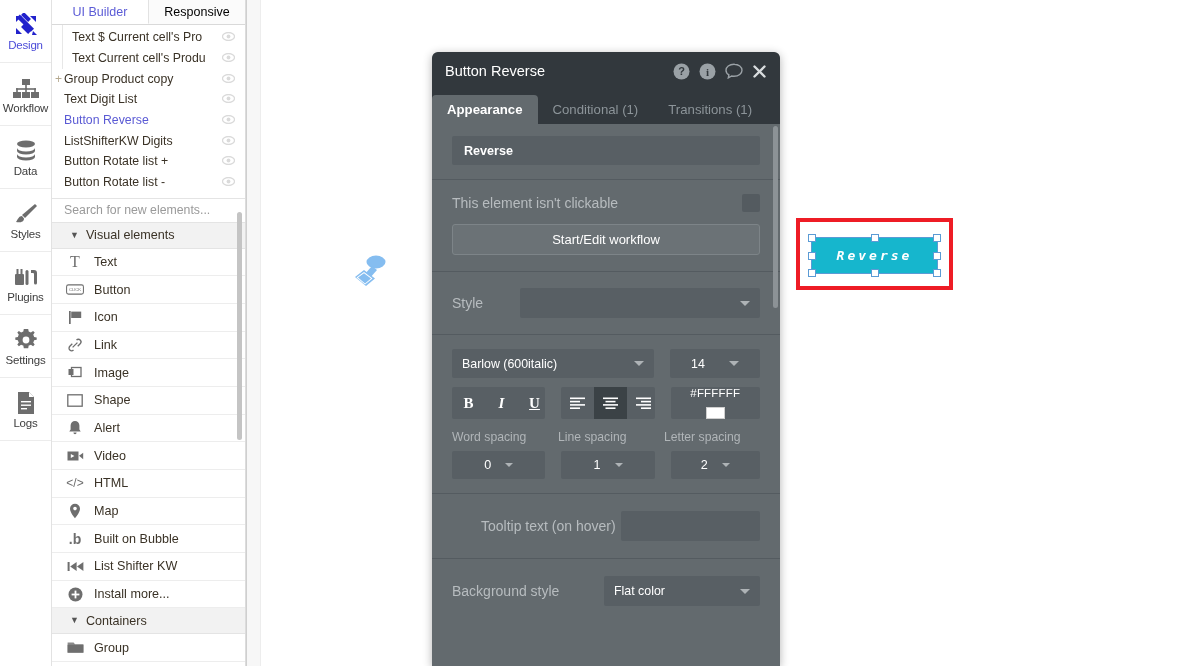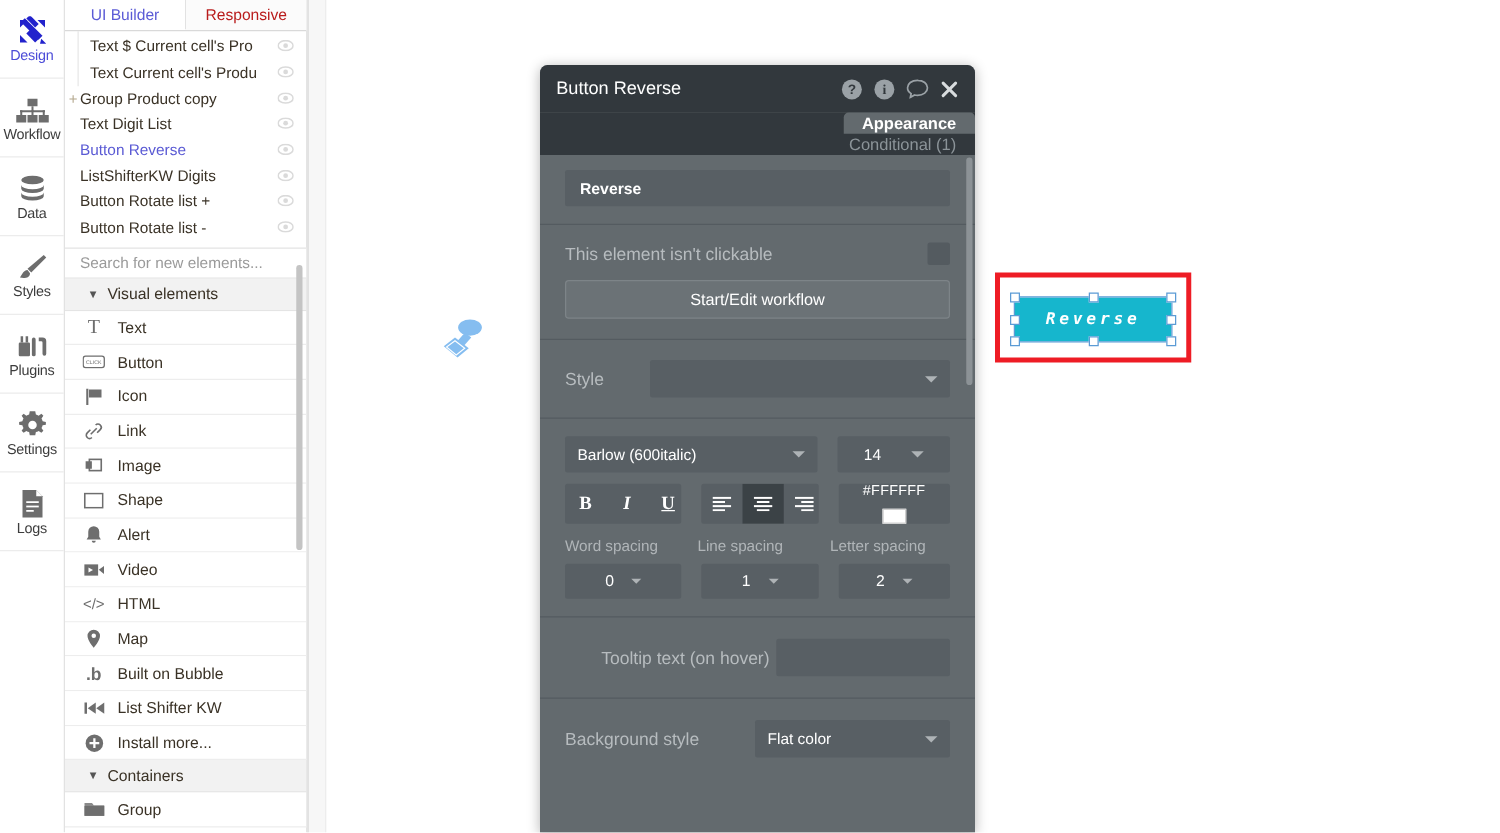--- a/index.html
+++ b/index.html
@@ -29,21 +29,21 @@
 
   
   .treepanel{
     position:absolute;left:52px;top:0;width:194px;height:666px;
     background:#ffffff;box-sizing:border-box;
     border-right:1px solid #dcdcdc;
   }
   .tabs{display:flex;height:24px;border-bottom:1px solid #d9d9d9;background:#fff;}
   .tab{
     flex:1;display:flex;align-items:center;justify-content:center;
-    font-size:12.5px;color:#b91c1c;cursor:pointer;box-sizing:border-box;
+    font-size:12.5px;color:#000000;cursor:pointer;box-sizing:border-box;
     background:#fbfbfb;border-right:1px solid #e2e2e2;
   }
   .tab.active{color:#5b5bd6;background:#ffffff;border-bottom:1px solid #fff;}
 
   .treelist{padding-top:2px;}
   .tree-row{
     position:relative;height:20.7px;display:flex;align-items:center;
     font-size:12.3px;color:#3a3226;cursor:pointer;padding-left:12px;
     box-sizing:border-box;white-space:nowrap;
   }
@@ -123,21 +123,21 @@
     overflow:hidden;box-sizing:border-box;
     color:#fff;
   }
   .pe-header{
     height:38px;background:#32383d;border-radius:6px 6px 0 0;
     display:flex;align-items:center;padding:0 13px;box-sizing:border-box;
   }
   .pe-title{font-size:14.5px;color:#fff;flex:1;}
   .pe-icons{display:flex;align-items:center;gap:9px;}
   .pe-icons .pi{cursor:pointer;display:flex;align-items:center;}
-  .pe-tabs{height:34px;background:#32383d;display:flex;align-items:flex-end;box-sizing:border-box;flex-direction:column;}
+  .pe-tabs{height:34px;background:#32383d;display:flex;align-items:flex-end;box-sizing:border-box;}
   .pe-tab{
     padding:0 15px;height:29px;display:flex;align-items:center;
     font-size:13.2px;color:#8c9499;cursor:pointer;box-sizing:border-box;
   }
   .pe-tab.active{background:#636a6e;color:#fff;font-weight:bold;border-radius:4px 4px 0 0;}
 
   .pe-body{height:542px;overflow:hidden;position:relative;}
   .pe-sec{border-bottom:1px solid #545b60;padding:12px 20px;box-sizing:border-box;}
   .name-field{
     background:#585f64;height:29px;border-radius:2px;display:flex;align-items:center;
@@ -598,20 +598,23 @@
         </span>
       </div>
     </div>
 
     <div class="pe-tabs">
       <div class="pe-tab active">
         <span>Appearance</span>
       </div>
       <div class="pe-tab">
         <span>Conditional (1)</span>
+      </div>
+      <div class="pe-tab">
+        <span>Transitions (1)</span>
       </div>
     </div>
 
     <div class="pe-body">
 
       <div class="pe-sec" style="padding-bottom:14px;">
         <div class="name-field">
           <span>Reverse</span>
         </div>
       </div>

